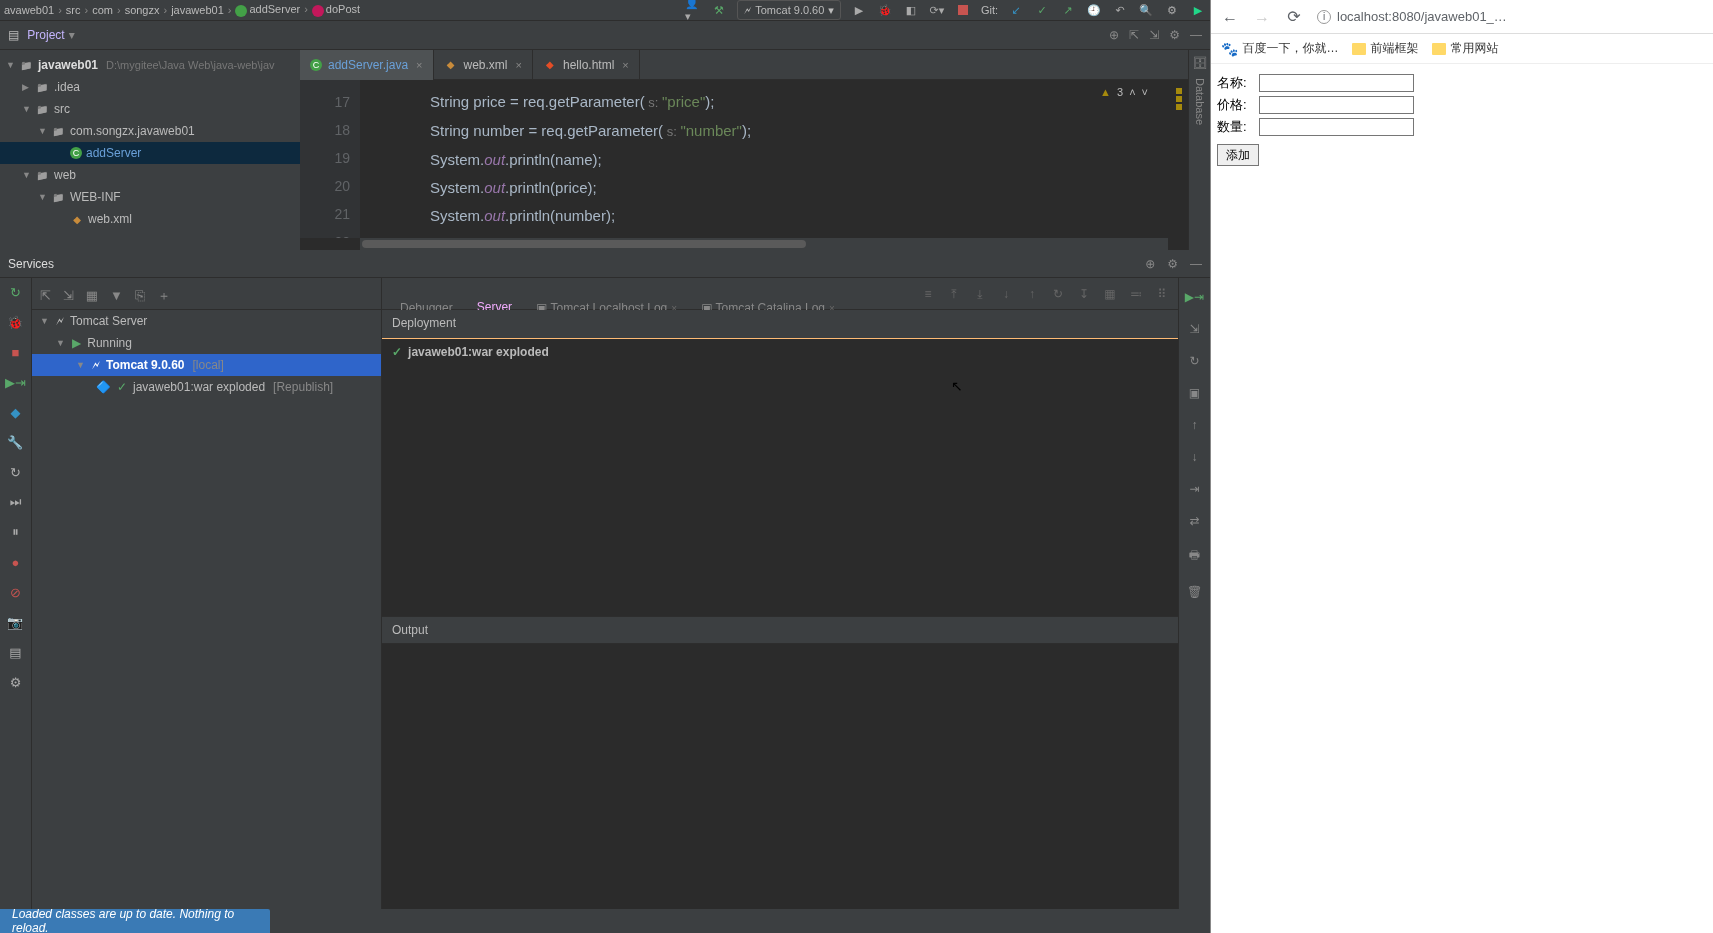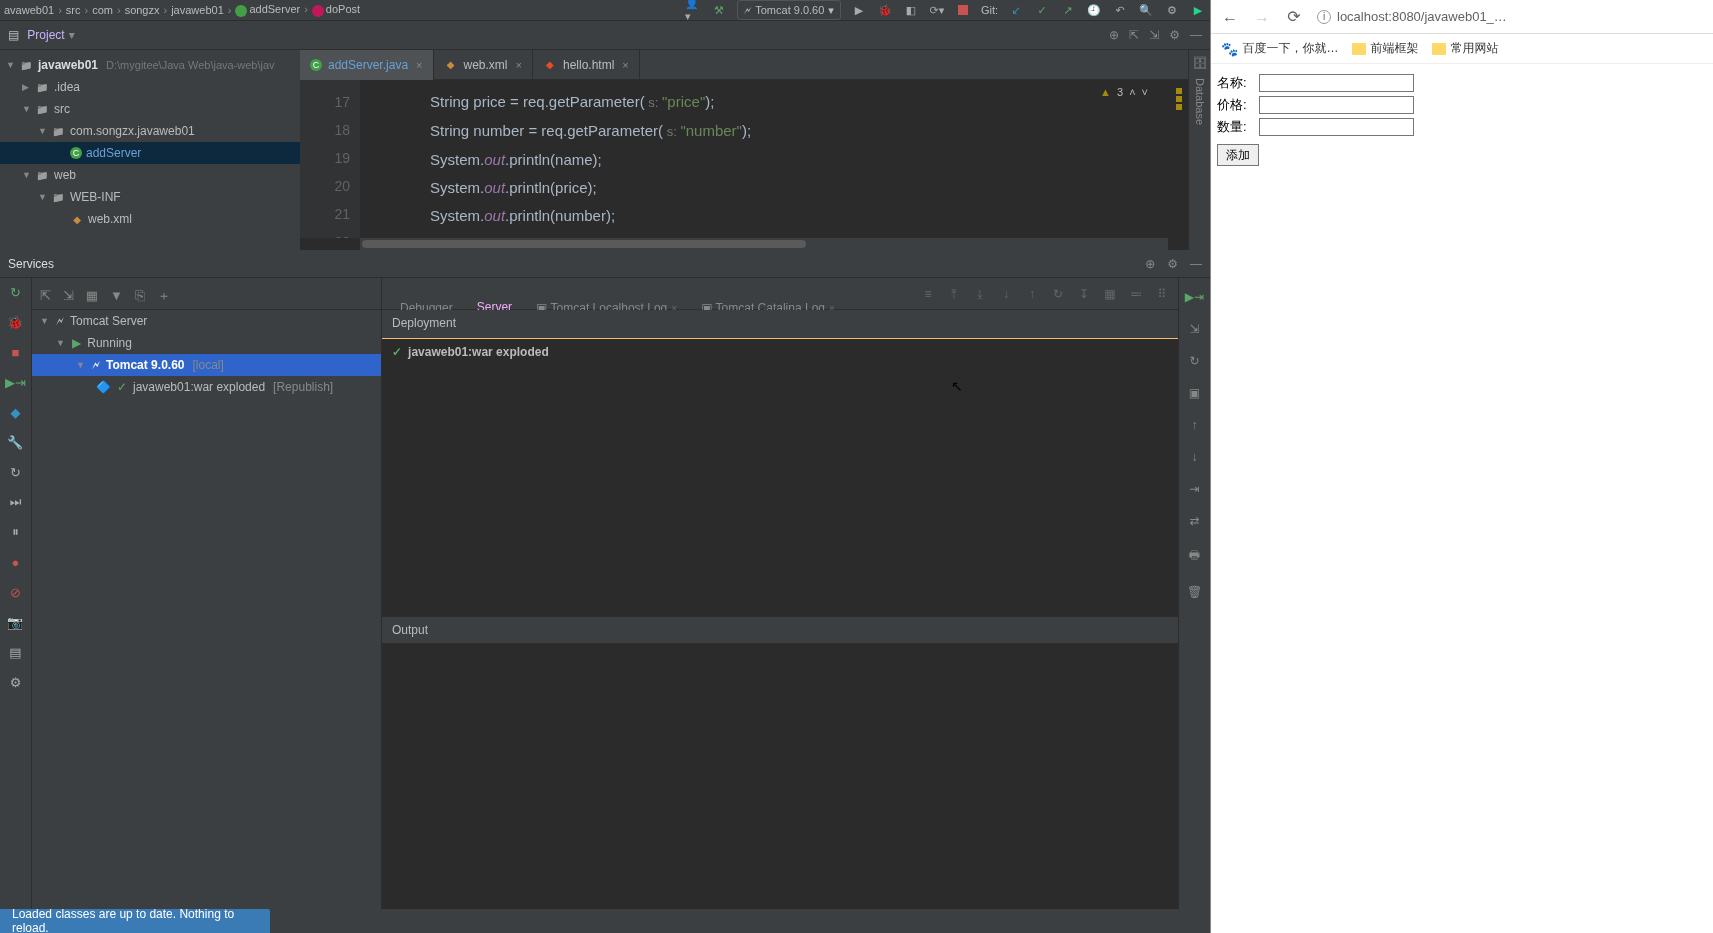--- a/index.html
+++ b/index.html
@@ -78,21 +78,21 @@
 .svc-tab .x{color:#666;margin-left:4px;font-size:10px;}
 .svc-tabs .ricons{margin-left:auto;display:flex;gap:10px;color:#666;padding-right:8px;}
 .svc-tabs .ricons span{width:16px;text-align:center;}
 .deploy{flex:0 0 auto;padding:6px 10px 8px;color:#bbb;font-size:12px;border-bottom:1px solid #fdba74;background:#3c3f41;}
 .deploy-list{flex:1;background:#2b2b2b;padding:6px 10px;color:#bbb;font-size:12px;min-height:150px;font-weight:bold;}
 .deploy-list .ok{color:#59a869;margin-right:6px;}
 .output-hdr{padding:6px 10px;color:#bbb;font-size:12px;background:#3c3f41;border-top:1px solid #2d2d2d;border-bottom:1px solid #2d2d2d;}
 .output-body{flex:1;background:#2b2b2b;}
 .svc-right{width:32px;background:#3c3f41;border-left:1px solid #2d2d2d;display:flex;flex-direction:column;align-items:center;padding-top:12px;gap:18px;color:#888;}
 
-.statusbar{height:24px;background:#3a7ab5;display:flex;align-items:center;padding:0 12px;color:#fff;font-size:12px;margin-top:auto;width:270px;border-radius:0 2px 0 0;}
+.statusbar{height:24px;background:#3a7ab5;display:flex;align-items:center;padding:0 12px;color:#fff;font-size:12px;margin-top:auto;width:270px;border-radius:0 2px 0 0;font-style:italic;}
 
 
 .bnav{height:34px;display:flex;align-items:center;gap:14px;padding:0 10px;border-bottom:1px solid #ddd;}
 .bnav .bi{color:#5f6368;font-size:16px;width:18px;text-align:center;}
 .burl{flex:1;display:flex;align-items:center;gap:6px;color:#5f6368;font-size:13px;overflow:hidden;white-space:nowrap;}
 .burl .info{border:1px solid #999;border-radius:50%;width:14px;height:14px;line-height:12px;text-align:center;font-size:10px;}
 .bbookmarks{height:30px;display:flex;align-items:center;gap:14px;padding:0 10px;border-bottom:1px solid #eee;font-size:12px;color:#333;}
 .bbookmarks .bk{display:flex;align-items:center;gap:4px;}
 .bk-fold{width:14px;height:12px;background:#ffd968;border-radius:1px;}
 .bk-paw{color:#2932e1;font-size:14px;}

